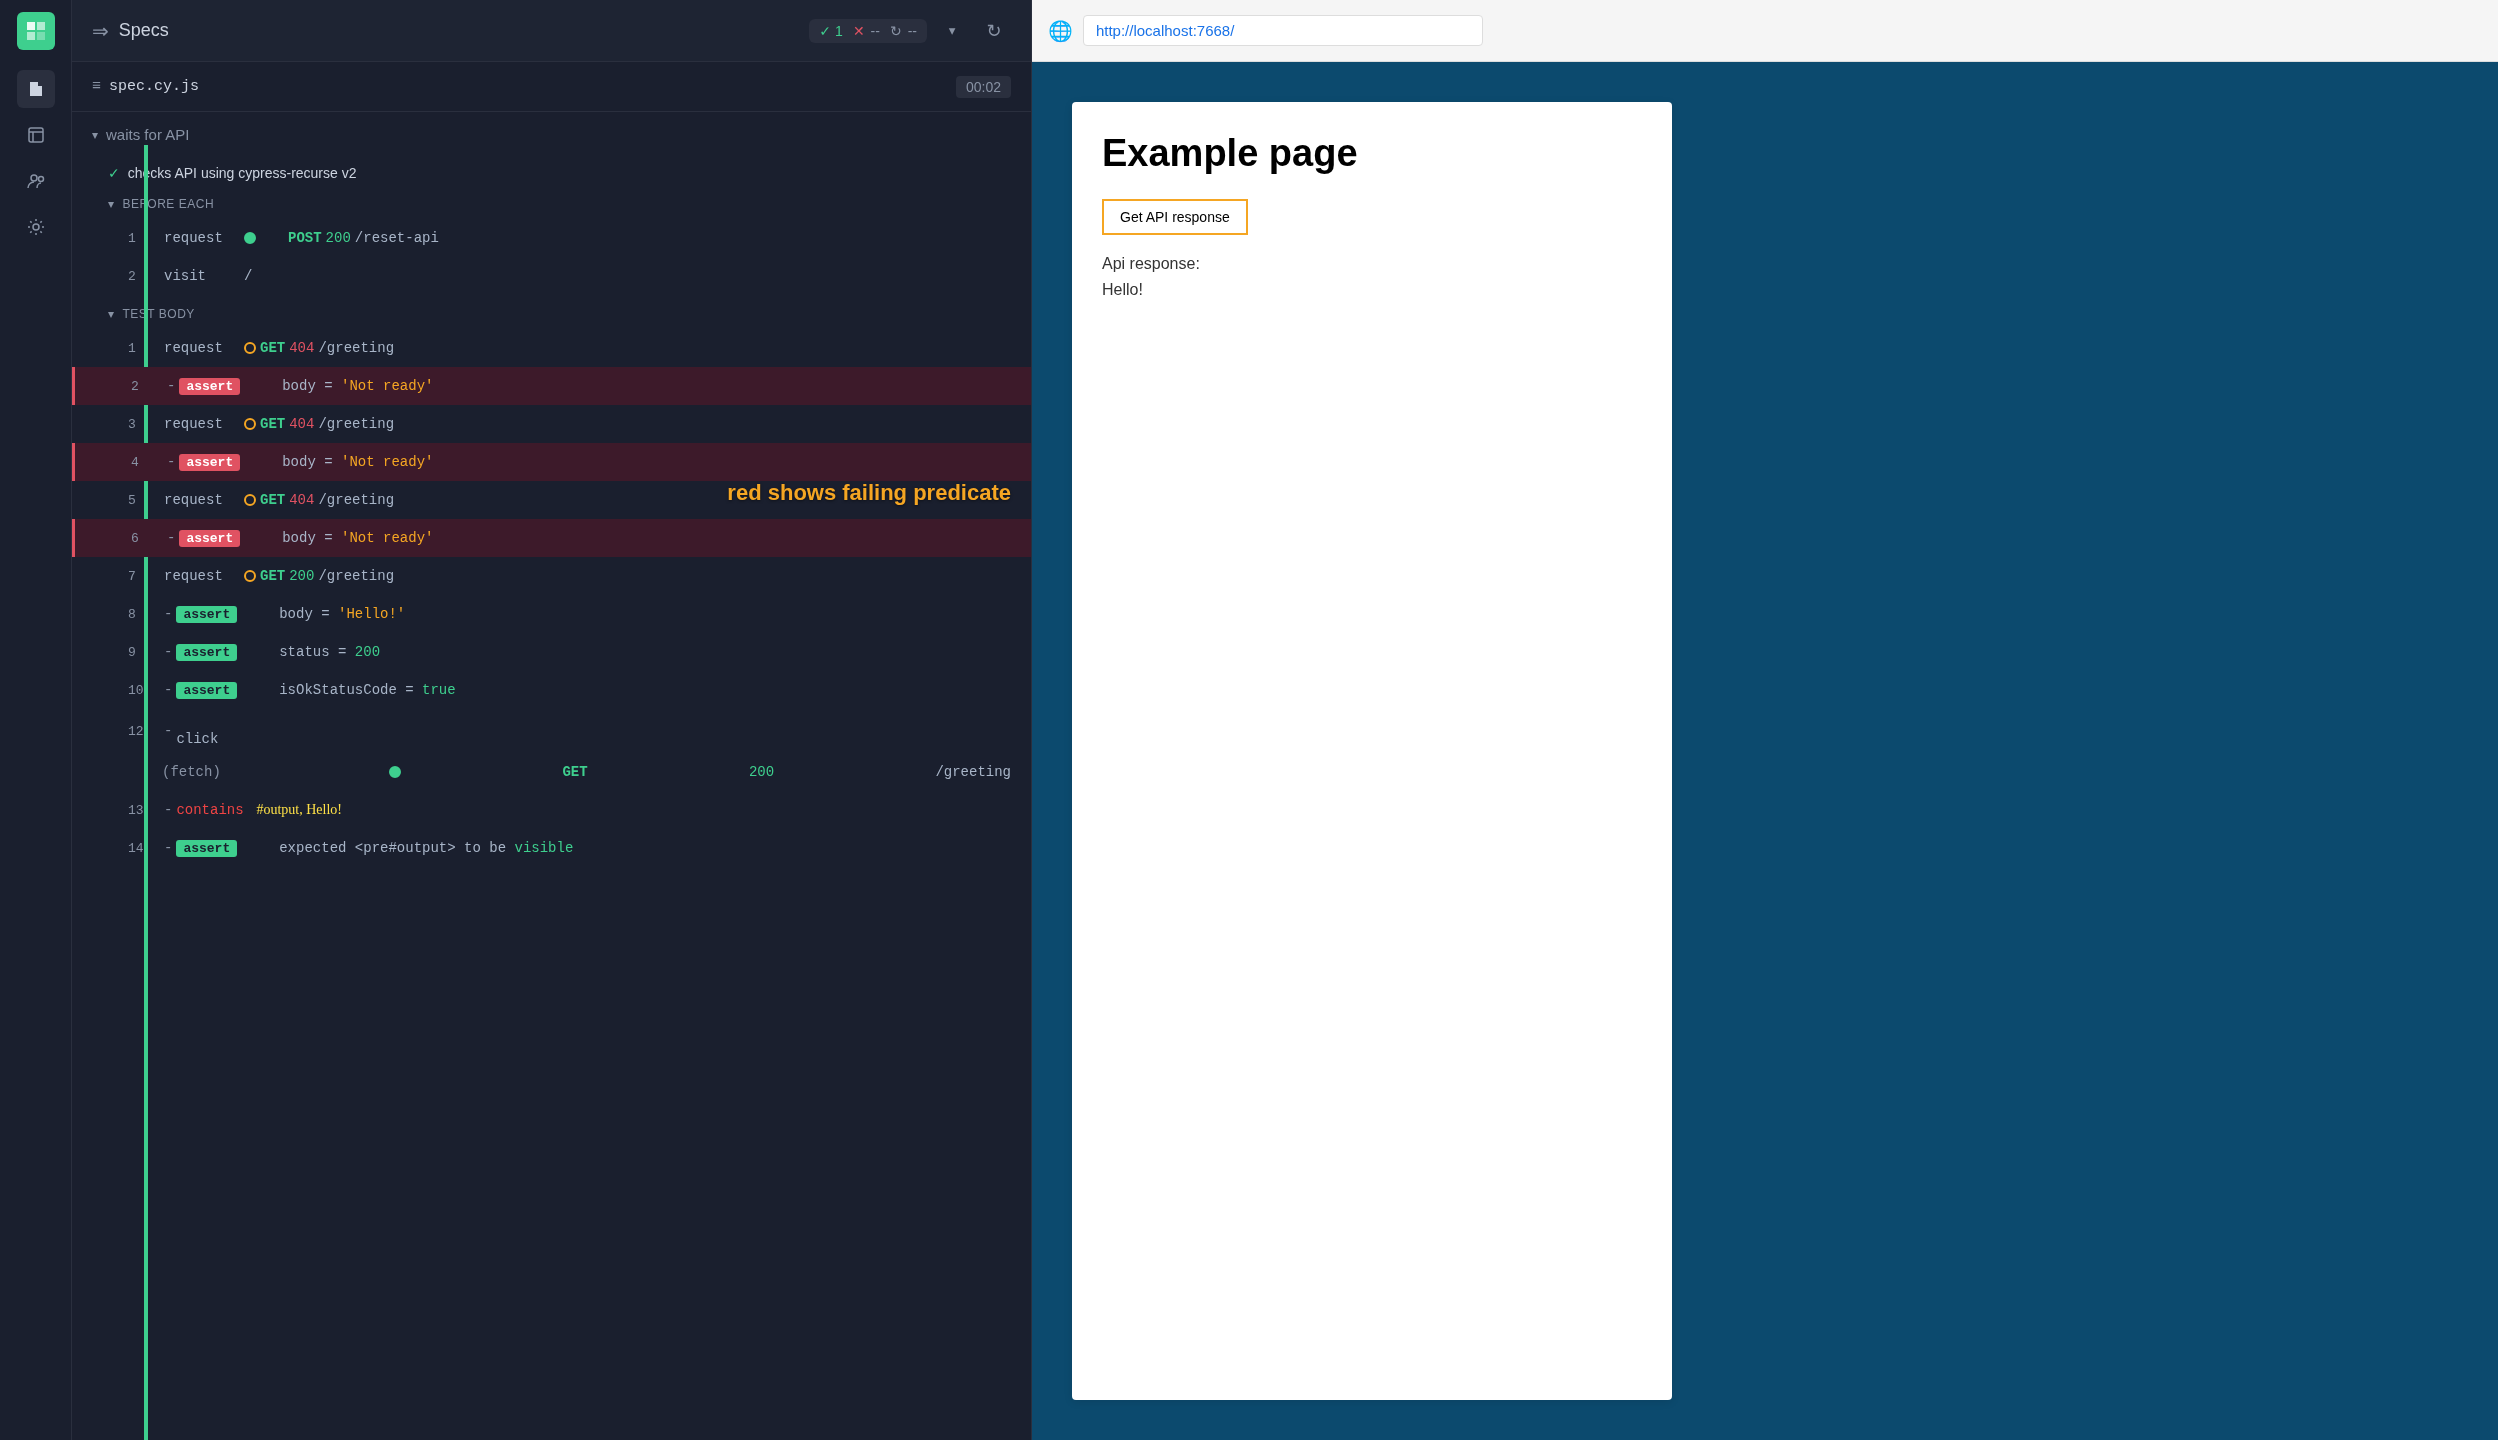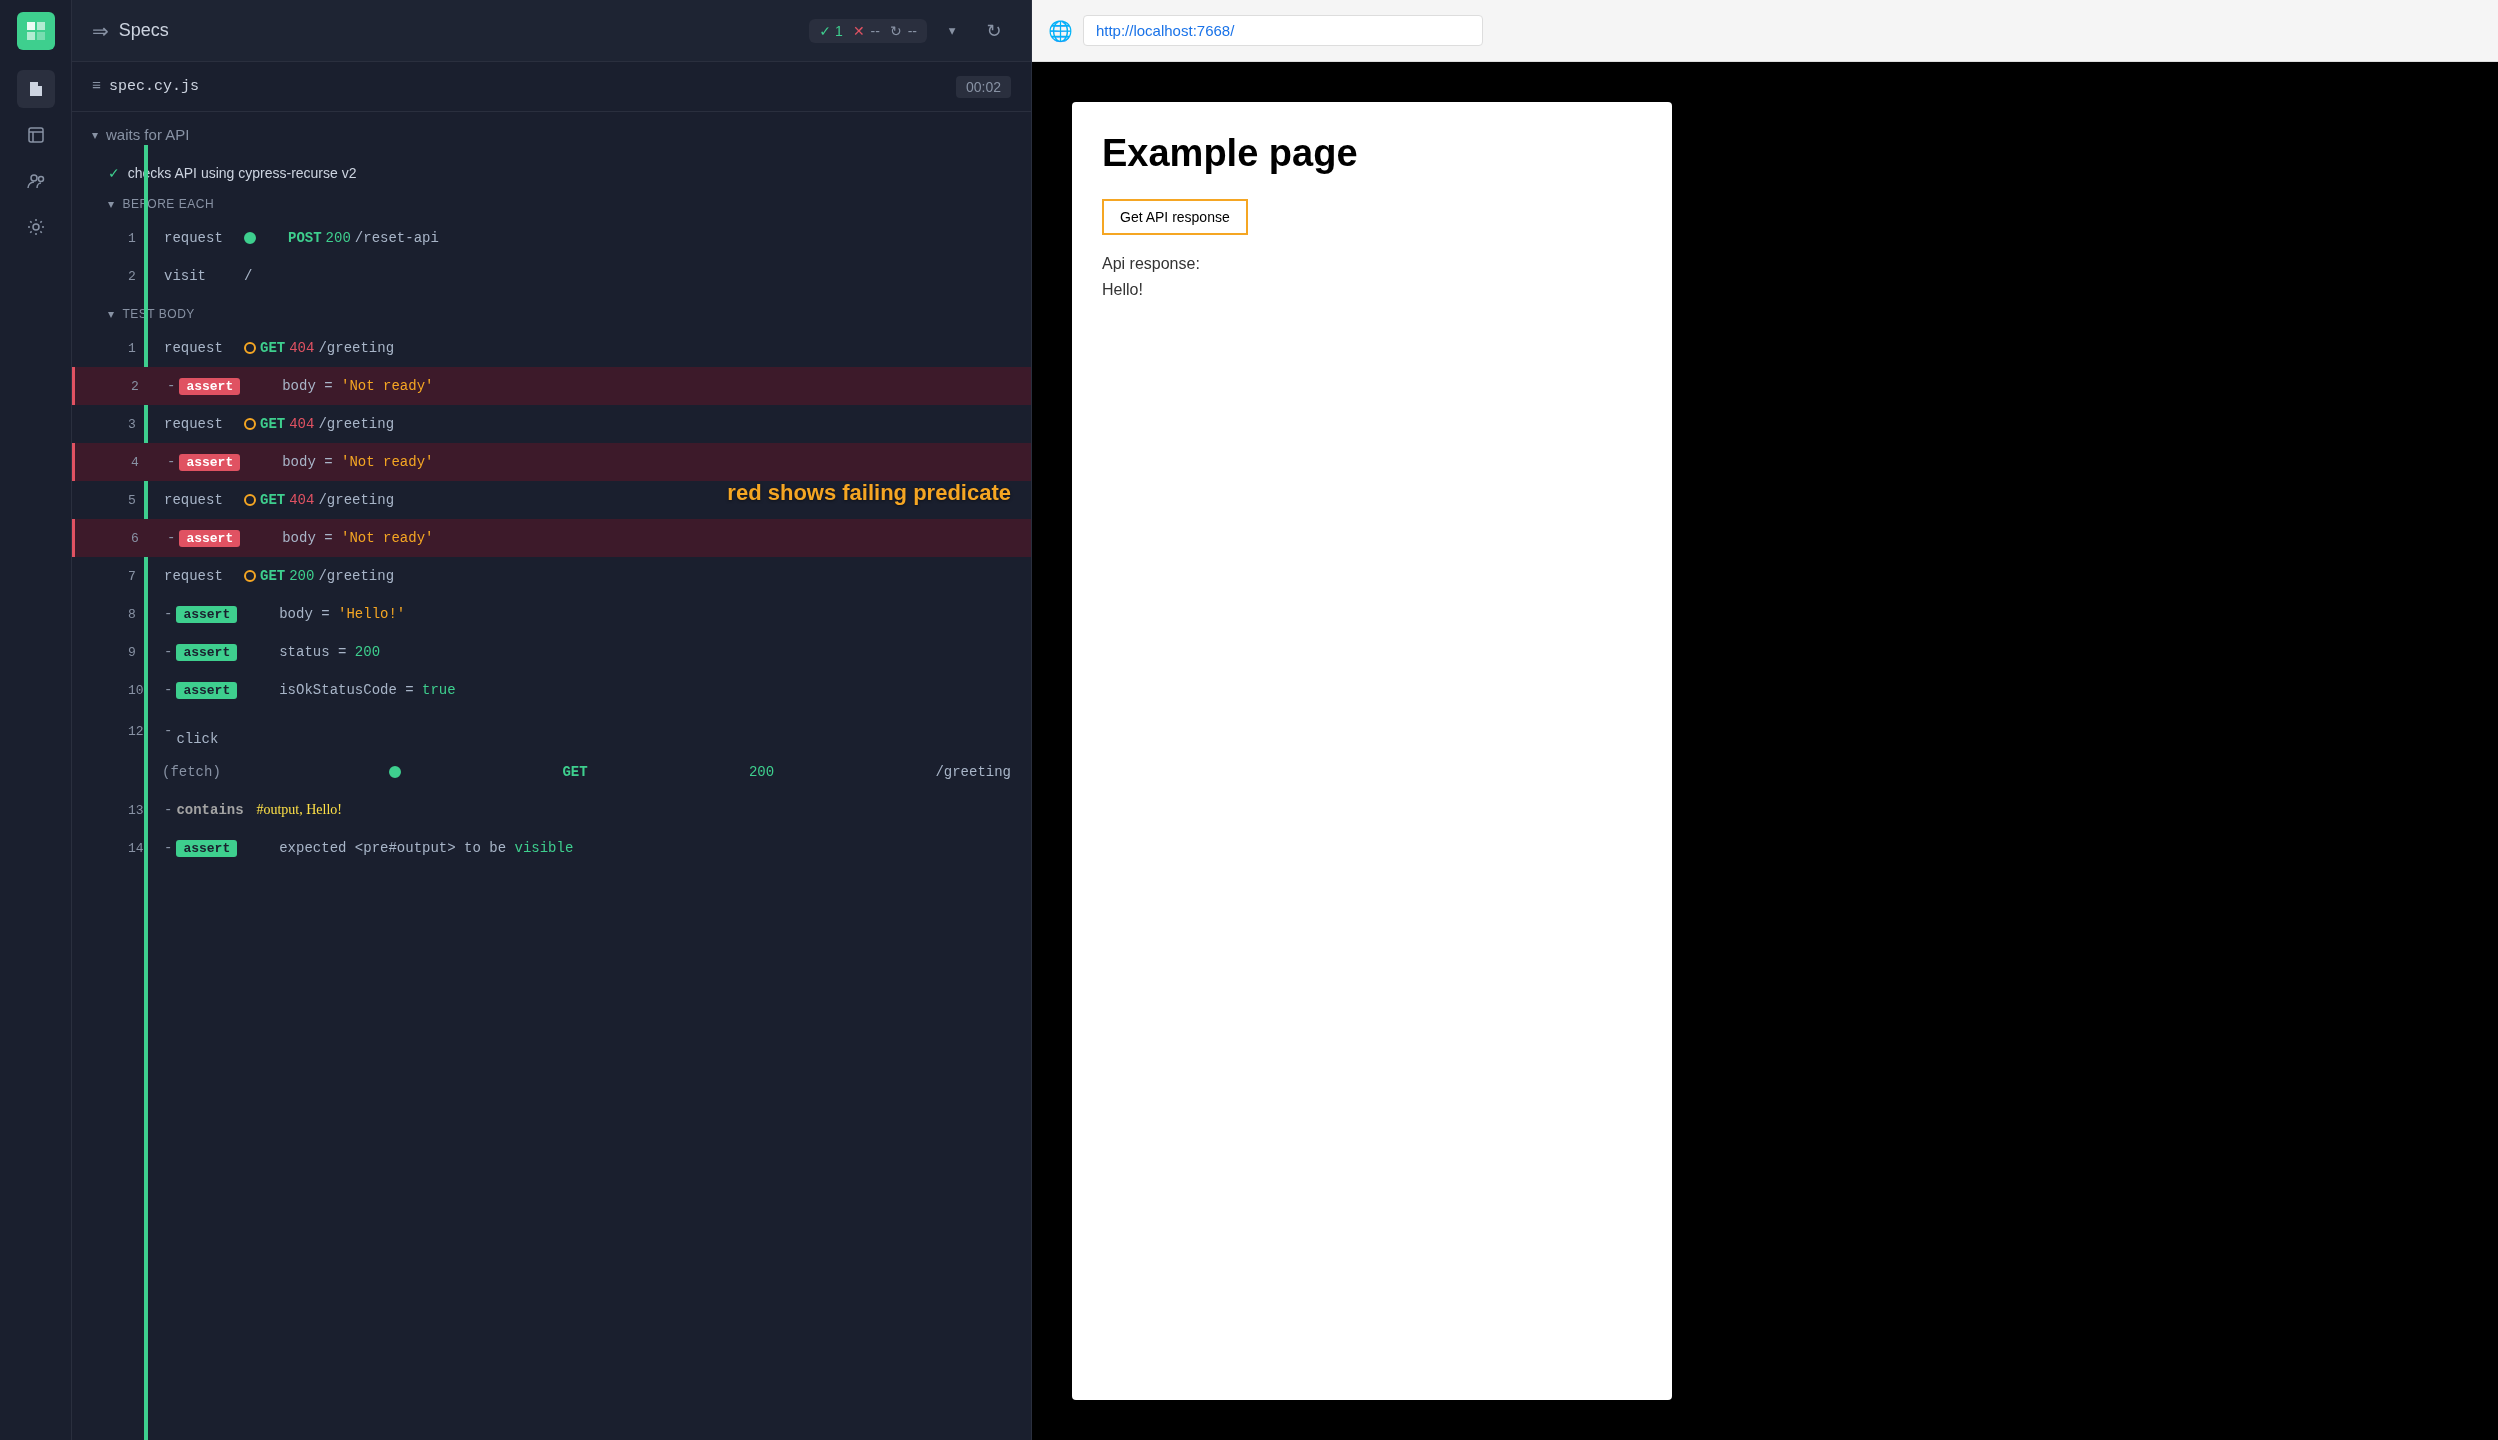--- a/index.html
+++ b/index.html
@@ -554,40 +554,40 @@
       <span class="cmd-name" style="color:#8892a4; min-width:70px;">(fetch)</span>
       <span class="dot-circle dot-filled" style="width:12px;height:12px;border-radius:50%;background:#3ecf8e;border:2px solid #3ecf8e;display:inline-block;margin-right:4px;"></span>
       <span class="method-get">GET</span>
       <span class="status-200" style="margin:0 4px;">200</span>
       <span class="path-text">/greeting</span>
     </div>
 
     <div class="cmd-row">
       <span class="cmd-number">13</span>
       <span class="cmd-dash">-</span>
-      <span class="cmd-name" style="color:#a3a3a3;font-weight:bold;">contains</span>
+      <span class="cmd-name" style="color:#ef4444;">contains</span>
       <span class="contains-text">#output, Hello!</span>
     </div>
 
     <div class="cmd-row">
       <span class="cmd-number">14</span>
       <span class="cmd-dash">-</span>
       <span class="assert-badge green">assert</span>
       <span class="body-text">expected <span class="selector-text">&lt;pre#output&gt;</span> to be <span class="value-text">visible</span></span>
     </div>
 
   </div>
 </div>
 
 <div class="browser-panel">
   <div class="browser-toolbar">
     <span class="browser-globe">🌐</span>
     <div class="browser-url">http://localhost:7668/</div>
   </div>
-  <div style="background:#000000; flex:1; display:flex; padding:20px;">
+  <div style="background:#0c4a6e; flex:1; display:flex; padding:20px;">
     <div class="browser-content">
       <div class="page-title-text">Example page</div>
       <button class="api-button">Get API response</button>
       <div class="api-response-label">Api response:</div>
       <div class="api-response-value">Hello!</div>
     </div>
   </div>
 </div>
 
 </body></html>

